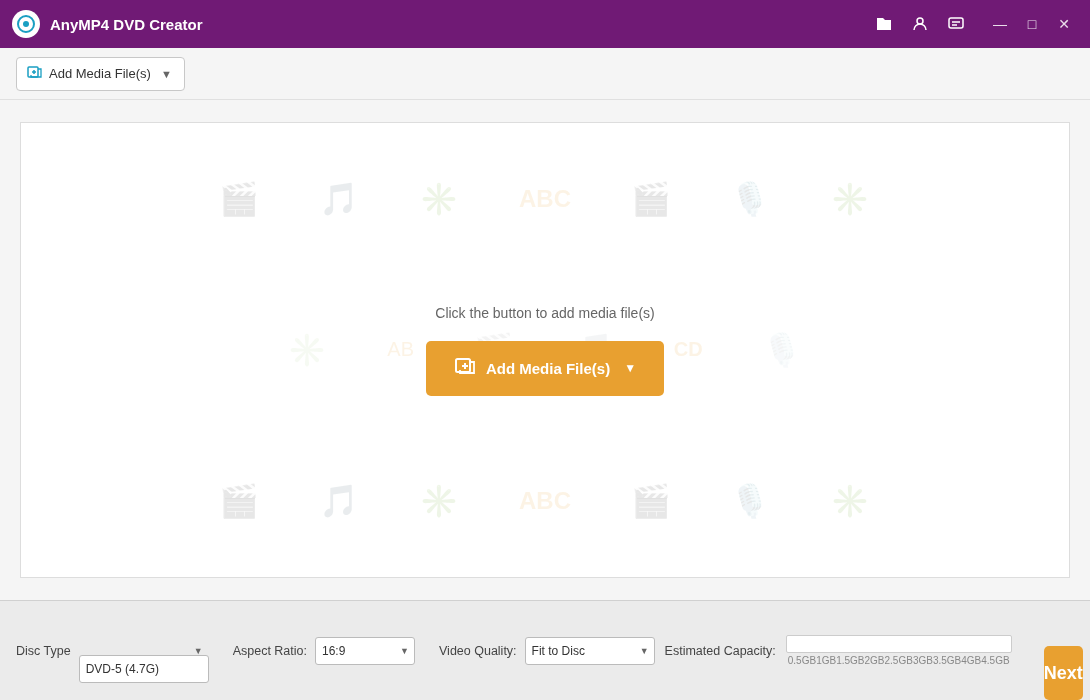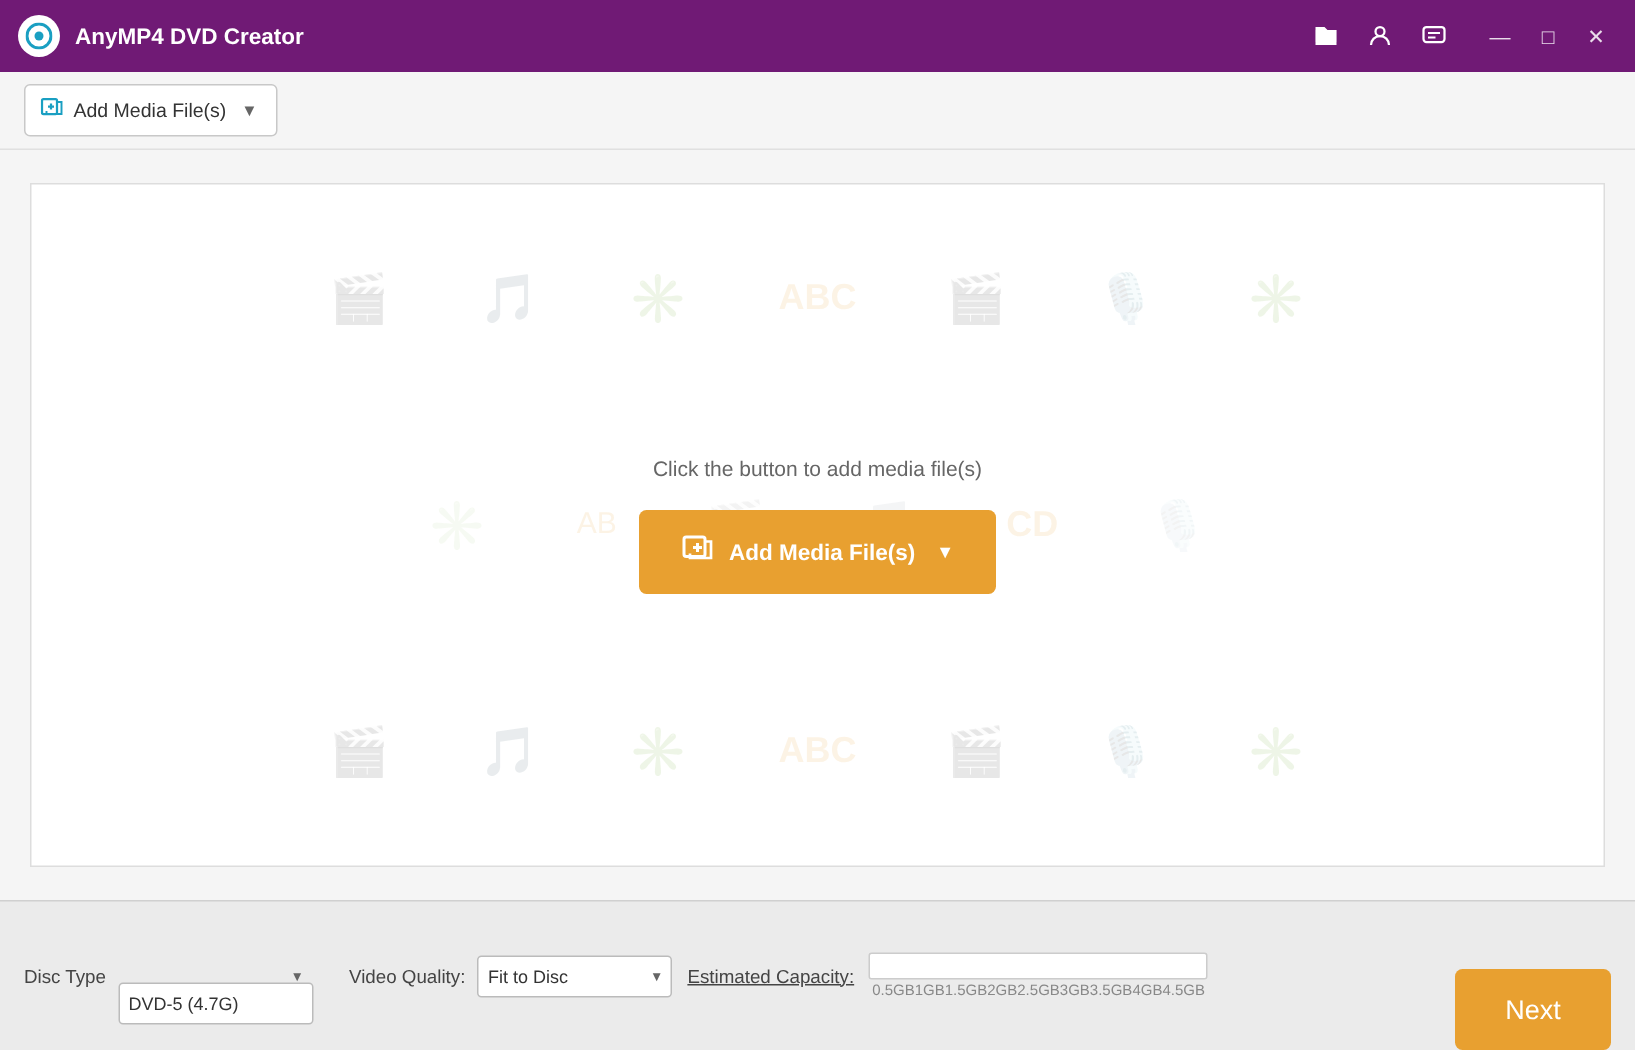--- a/index.html
+++ b/index.html
@@ -224,21 +224,20 @@
     .bottom-row2 {
       display: flex;
       align-items: center;
       gap: 10px;
     }
     .cap-label {
       font-size: 12.5px;
       color: #444;
       white-space: nowrap;
       min-width: 110px;
-      text-decoration: underline;
     }
     .cap-bar-wrapper {
       flex: 1;
       position: relative;
     }
     .cap-bar-bg {
       width: 100%;
       height: 18px;
       background: white;
       border: 1px solid #ccc;
@@ -262,21 +261,21 @@
 
     
     .next-btn {
       background: #e8a030;
       color: white;
       border: none;
       border-radius: 5px;
       width: 104px;
       min-height: 54px;
       font-size: 18px;
-      font-weight: 400;
+      font-weight: 700;
       cursor: pointer;
       align-self: flex-end;
       margin-left: 16px;
     }
 
     
     #bottom-area {
       width: 100%;
       height: 100px;
       background: #ebebeb;
@@ -362,21 +361,21 @@
         <span class="pattern-icon" style="font-size:24px; font-weight:bold; color:#e8a030;">ABC</span>
         <span class="pattern-icon">🎬</span>
         <span class="pattern-icon">🎙️</span>
         <span class="pattern-icon">✳️</span>
       </div>
       <div class="pattern-row">
         <span class="pattern-icon" style="opacity:0.5">✳️</span>
         <span class="pattern-icon" style="font-size:20px; font-weight:normal; color:#e8a030;">AB</span>
         <span class="pattern-icon" style="opacity:0.5">🎬</span>
         <span class="pattern-icon" style="opacity:0.5">🎵</span>
-        <span class="pattern-icon" style="font-size:24px; font-weight:bold; color:#e8a030;">CD</span>
+        <span class="pattern-icon" style="font-size:20px; font-weight:bold; color:#e8a030;">CD</span>
         <span class="pattern-icon" style="opacity:0.5">🎙️</span>
       </div>
       <div class="pattern-row">
         <span class="pattern-icon">🎬</span>
         <span class="pattern-icon">🎵</span>
         <span class="pattern-icon">✳️</span>
         <span class="pattern-icon" style="font-size:24px; font-weight:bold; color:#e8a030;">ABC</span>
         <span class="pattern-icon">🎬</span>
         <span class="pattern-icon">🎙️</span>
         <span class="pattern-icon">✳️</span>
@@ -409,20 +408,29 @@
         <div class="select-wrapper">
           <select style="min-width:130px;margin-top:36px;">
             <option>DVD-5 (4.7G)</option>
             <option>DVD-9 (8.5G)</option>
             <option>BD-25</option>
             <option>BD-50</option>
           </select>
         </div>
       </div>
 
+      <div class="bottom-field">
+        <span class="bottom-label">Aspect Ratio:</span>
+        <div class="select-wrapper">
+          <select style="min-width:100px;">
+            <option>16:9</option>
+            <option>4:3</option>
+          </select>
+        </div>
+      </div>
 
       <div class="bottom-field">
         <span class="bottom-label">Video Quality:</span>
         <div class="select-wrapper">
           <select style="min-width:130px;">
             <option>Fit to Disc</option>
             <option>High Quality</option>
             <option>Medium Quality</option>
             <option>Low Quality</option>
           </select>

